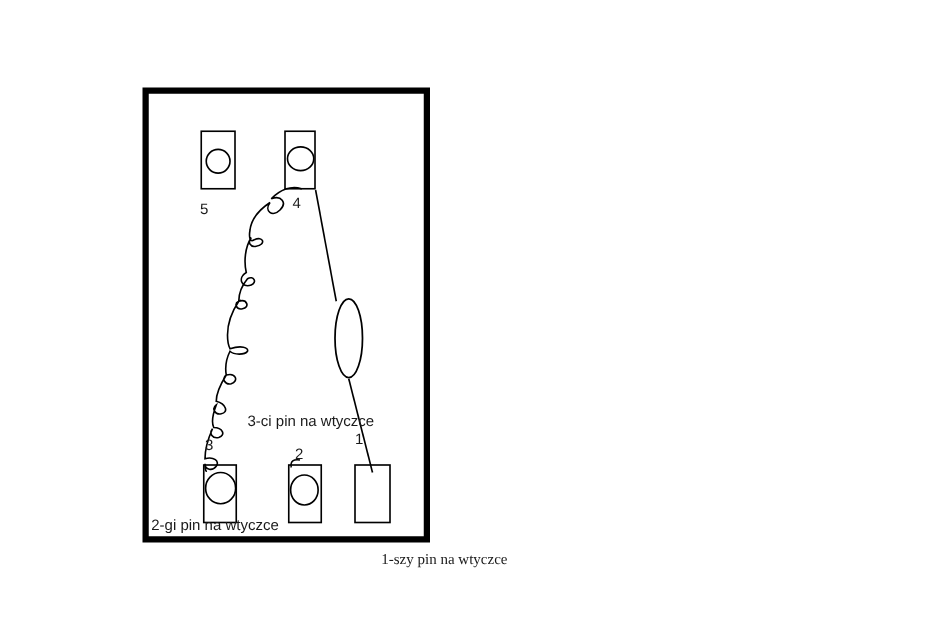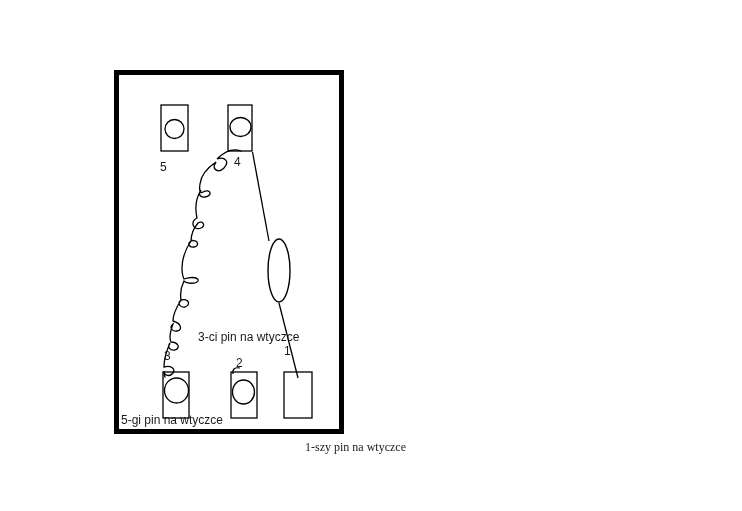--- a/index.html
+++ b/index.html
@@ -95,16 +95,16 @@
              C 164 374, 164 376, 165 377" fill="none" stroke="#000000" stroke-width="1.3" stroke-linecap="round"></path>
   </svg>
 
   <span class="lbl num" style="left:160px; top:161px;">5</span>
   <span class="lbl num" style="left:234px; top:156px;">4</span>
   <span class="lbl num" style="left:164px; top:350px;">3</span>
   <span class="lbl num" style="left:236px; top:357px;">2</span>
   <span class="lbl num" style="left:284px; top:345px;">1</span>
 
   <span class="lbl" style="left:198px; top:331px;">3-ci pin na wtyczce</span>
-  <span class="lbl" style="left:121px; top:414px;">5-gi pin na wtyczce</span>
+  <span class="lbl" style="left:121px; top:414px;">2-gi pin na wtyczce</span>
   <span class="lbl" style="left:305px; top:441px;font-family:Liberation Serif, serif;">1-szy pin na wtyczce</span>
 
 </div>
 
 </body></html>

